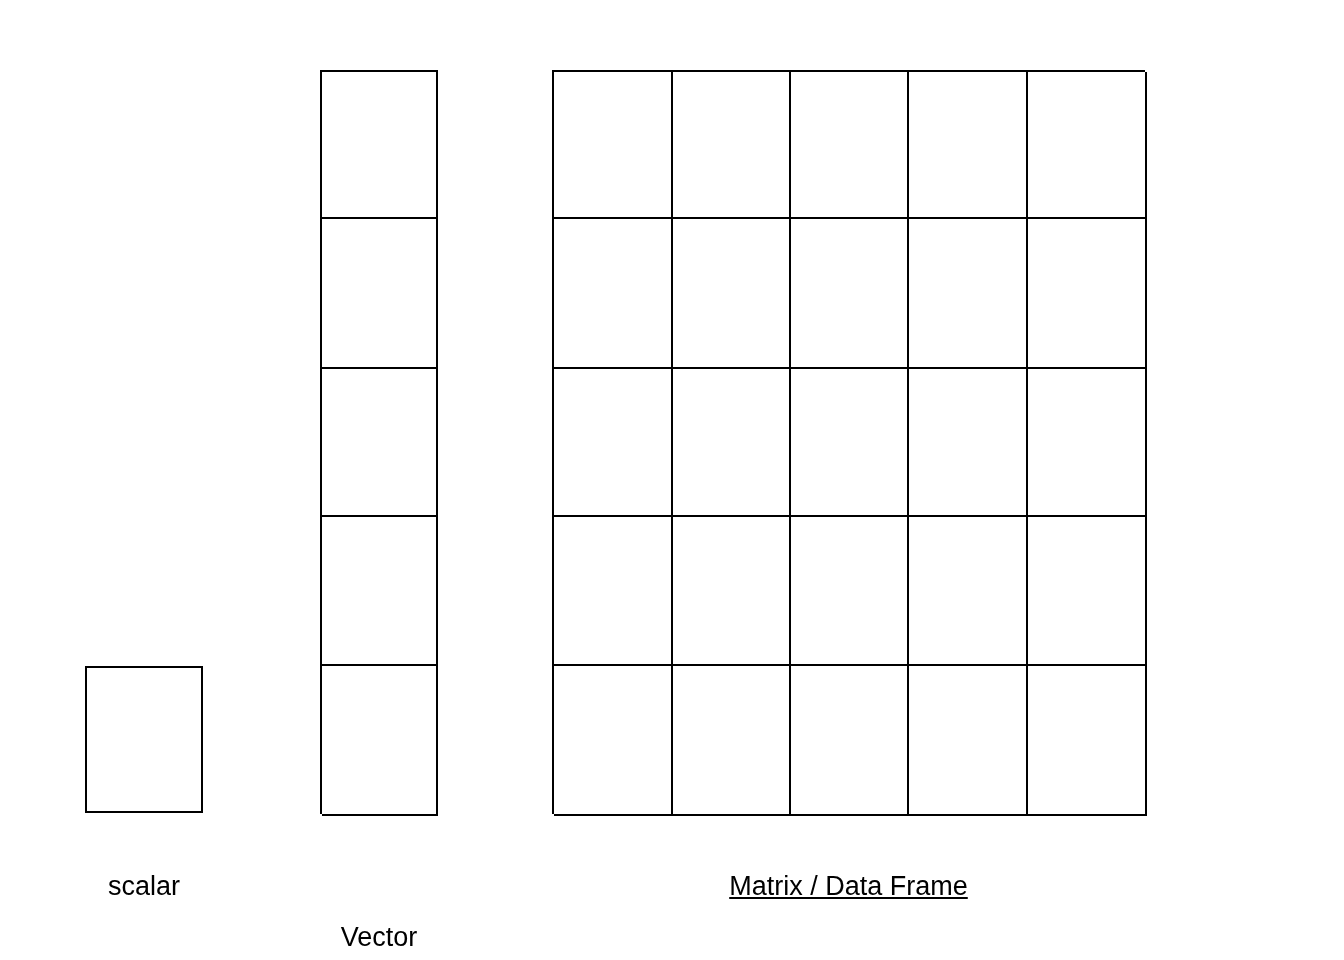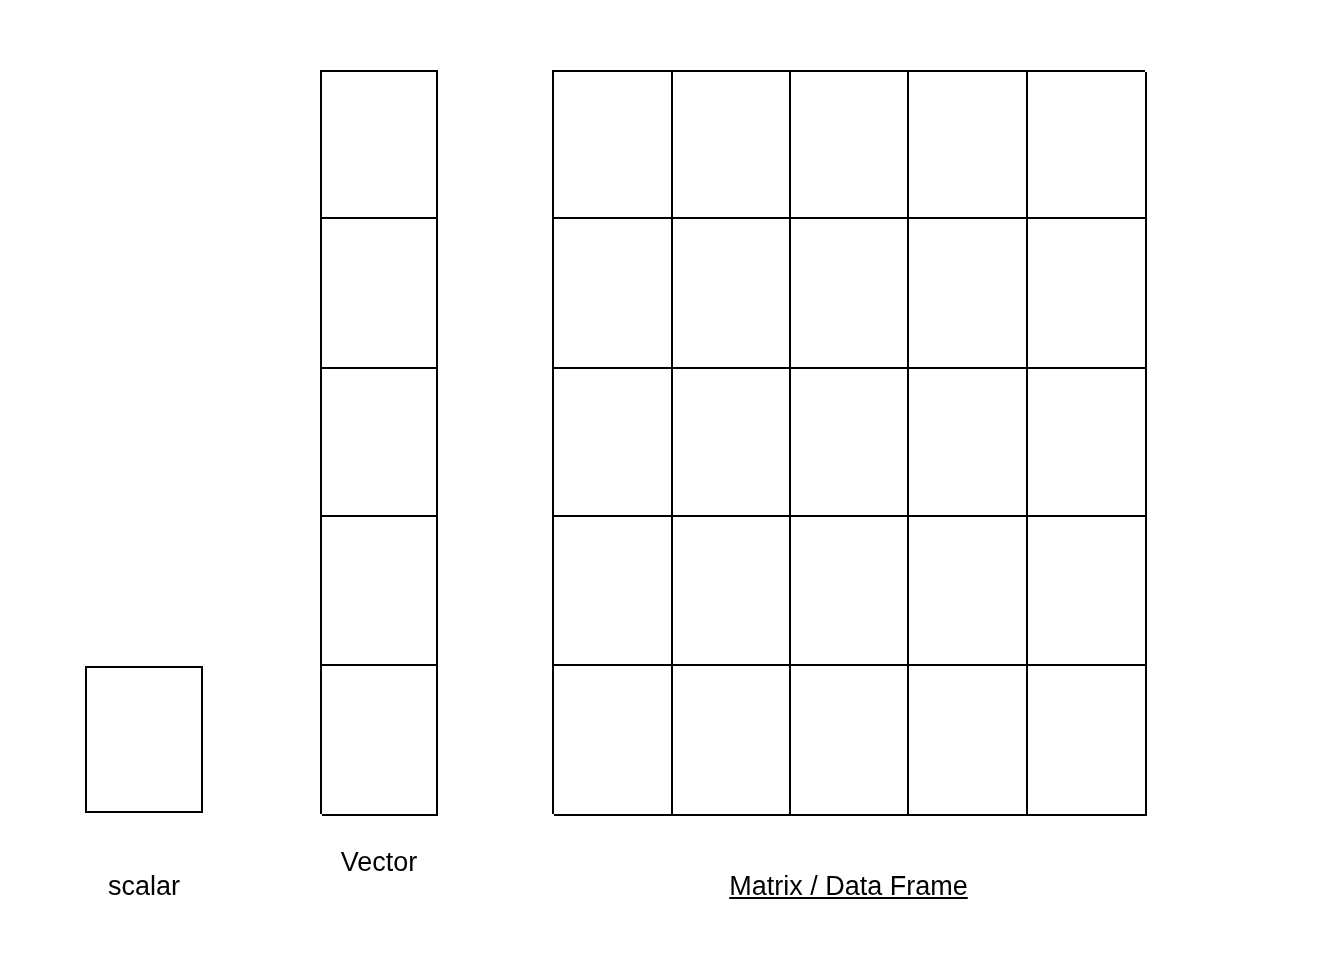--- a/index.html
+++ b/index.html
@@ -84,21 +84,21 @@
   }
 
   #caption-scalar {
     left: 0px;
     top: 873px;
     width: 288px;
   }
 
   #caption-vector {
     left: 235px;
-    top: 849px;
+    top: 924px;
     width: 288px;
   }
 
   #caption-matrix {
     left: 552px;
     top: 873px;
     width: 593px;
     text-decoration: underline;
   }
 </style>

